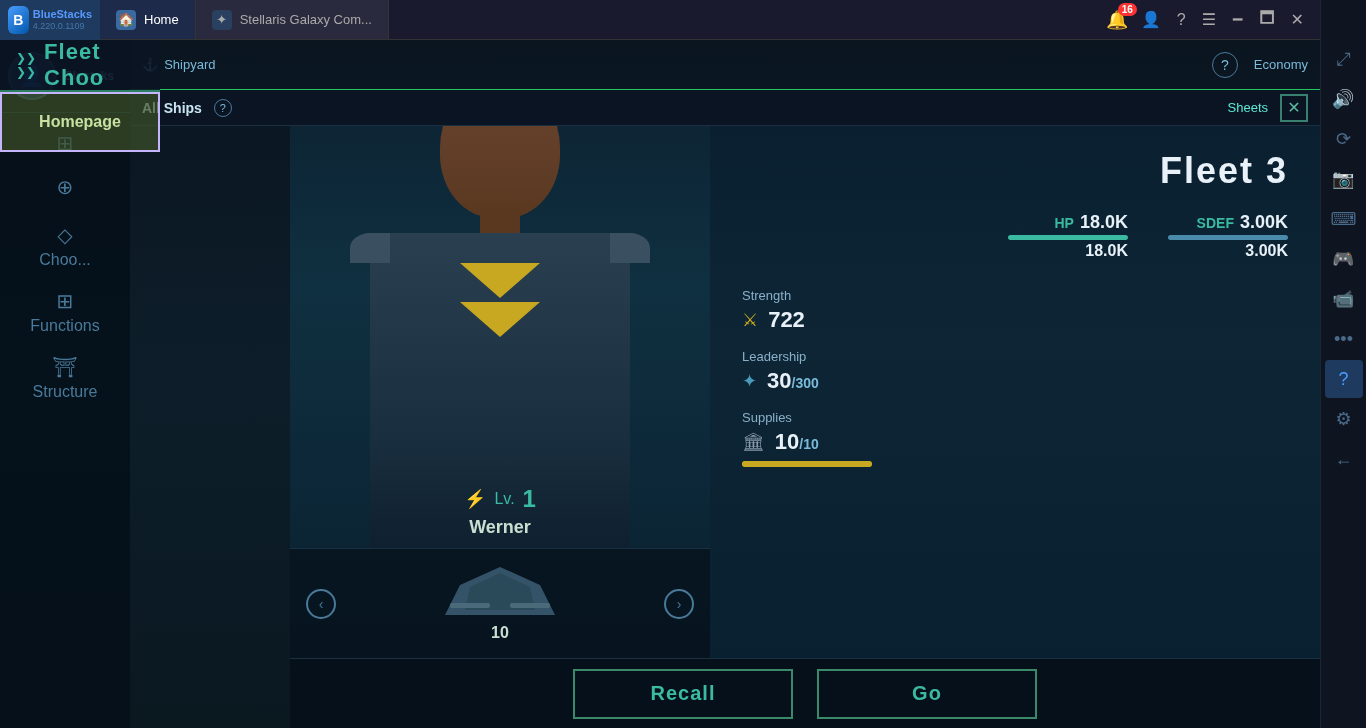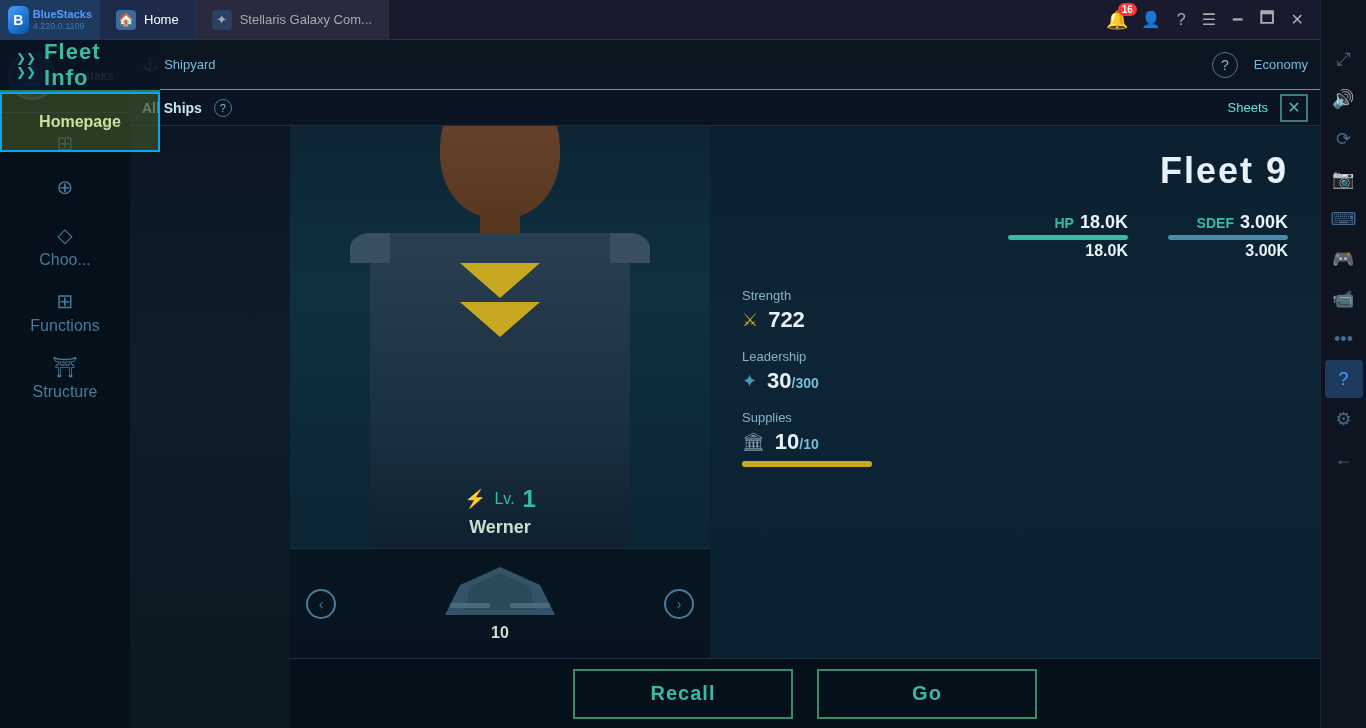--- a/index.html
+++ b/index.html
@@ -133,21 +133,21 @@
       display: flex; align-items: center; gap: 8px; padding: 0 16px;
       background: rgba(10,20,35,0.9); border-bottom: 2px solid #2a8060; z-index: 10;
       width: 160px;
     }
     .fleet-chevron { color: #3abaa0; font-size: 20px; display: flex; flex-direction: column; gap: 2px; }
     .fleet-info-title { color: #3abaa0; font-size: 22px; font-weight: bold; letter-spacing: 1px; }
 
     
     .homepage-tab {
       position: absolute; top: 52px; left: 0; width: 160px;
-      background: rgba(60,80,40,0.7); border: 2px solid #0ea5e9;
+      background: rgba(60,80,40,0.7); border: 2px solid #c4b5fd;
       display: flex; align-items: center; justify-content: center;
       height: 60px; cursor: pointer;
     }
     .homepage-label { color: #c8e0a0; font-size: 16px; font-weight: bold; }
 
     
     .character-area {
       position: absolute; top: 0; left: 160px; right: 0; bottom: 70px;
       background: linear-gradient(180deg, #0a2030 0%, #0d2535 40%, #082030 100%);
       display: flex; align-items: stretch;
@@ -337,21 +337,21 @@
     <div class="close-btn">
       <span>✕</span>
     </div>
   </div>
 
   <div class="fleet-info-header">
     <div class="fleet-chevron">
       <span style="font-size:12px;line-height:1;color:#3abaa0;">❯❯</span>
       <span style="font-size:12px;line-height:1;color:#3abaa0;">❯❯</span>
     </div>
-    <span class="fleet-info-title">Fleet Info</span>
+    <span class="fleet-info-title">Fleet Choo</span>
   </div>
 
   <div class="homepage-tab">
     <span class="homepage-label">Homepage</span>
   </div>
 
   <div class="fleet-panel">
 
     <div style="width:160px;flex-shrink:0;"></div>
 
@@ -403,21 +403,21 @@
             </svg>
             <span class="ship-count">10</span>
           </div>
           <div class="nav-arrow">
             <span>›</span>
           </div>
         </div>
       </div>
 
       <div class="fleet-stats">
-        <div class="fleet-name">Fleet 9</div>
+        <div class="fleet-name">Fleet 3</div>
 
         <div class="stat-bars">
           <div class="stat-bar-group">
             <div class="stat-bar-header">
               <span class="stat-bar-label">HP</span>
               <span class="stat-bar-value">18.0K</span>
             </div>
             <div class="stat-bar-track">
               <div class="stat-bar-fill" style="width:100%;"></div>
             </div>

